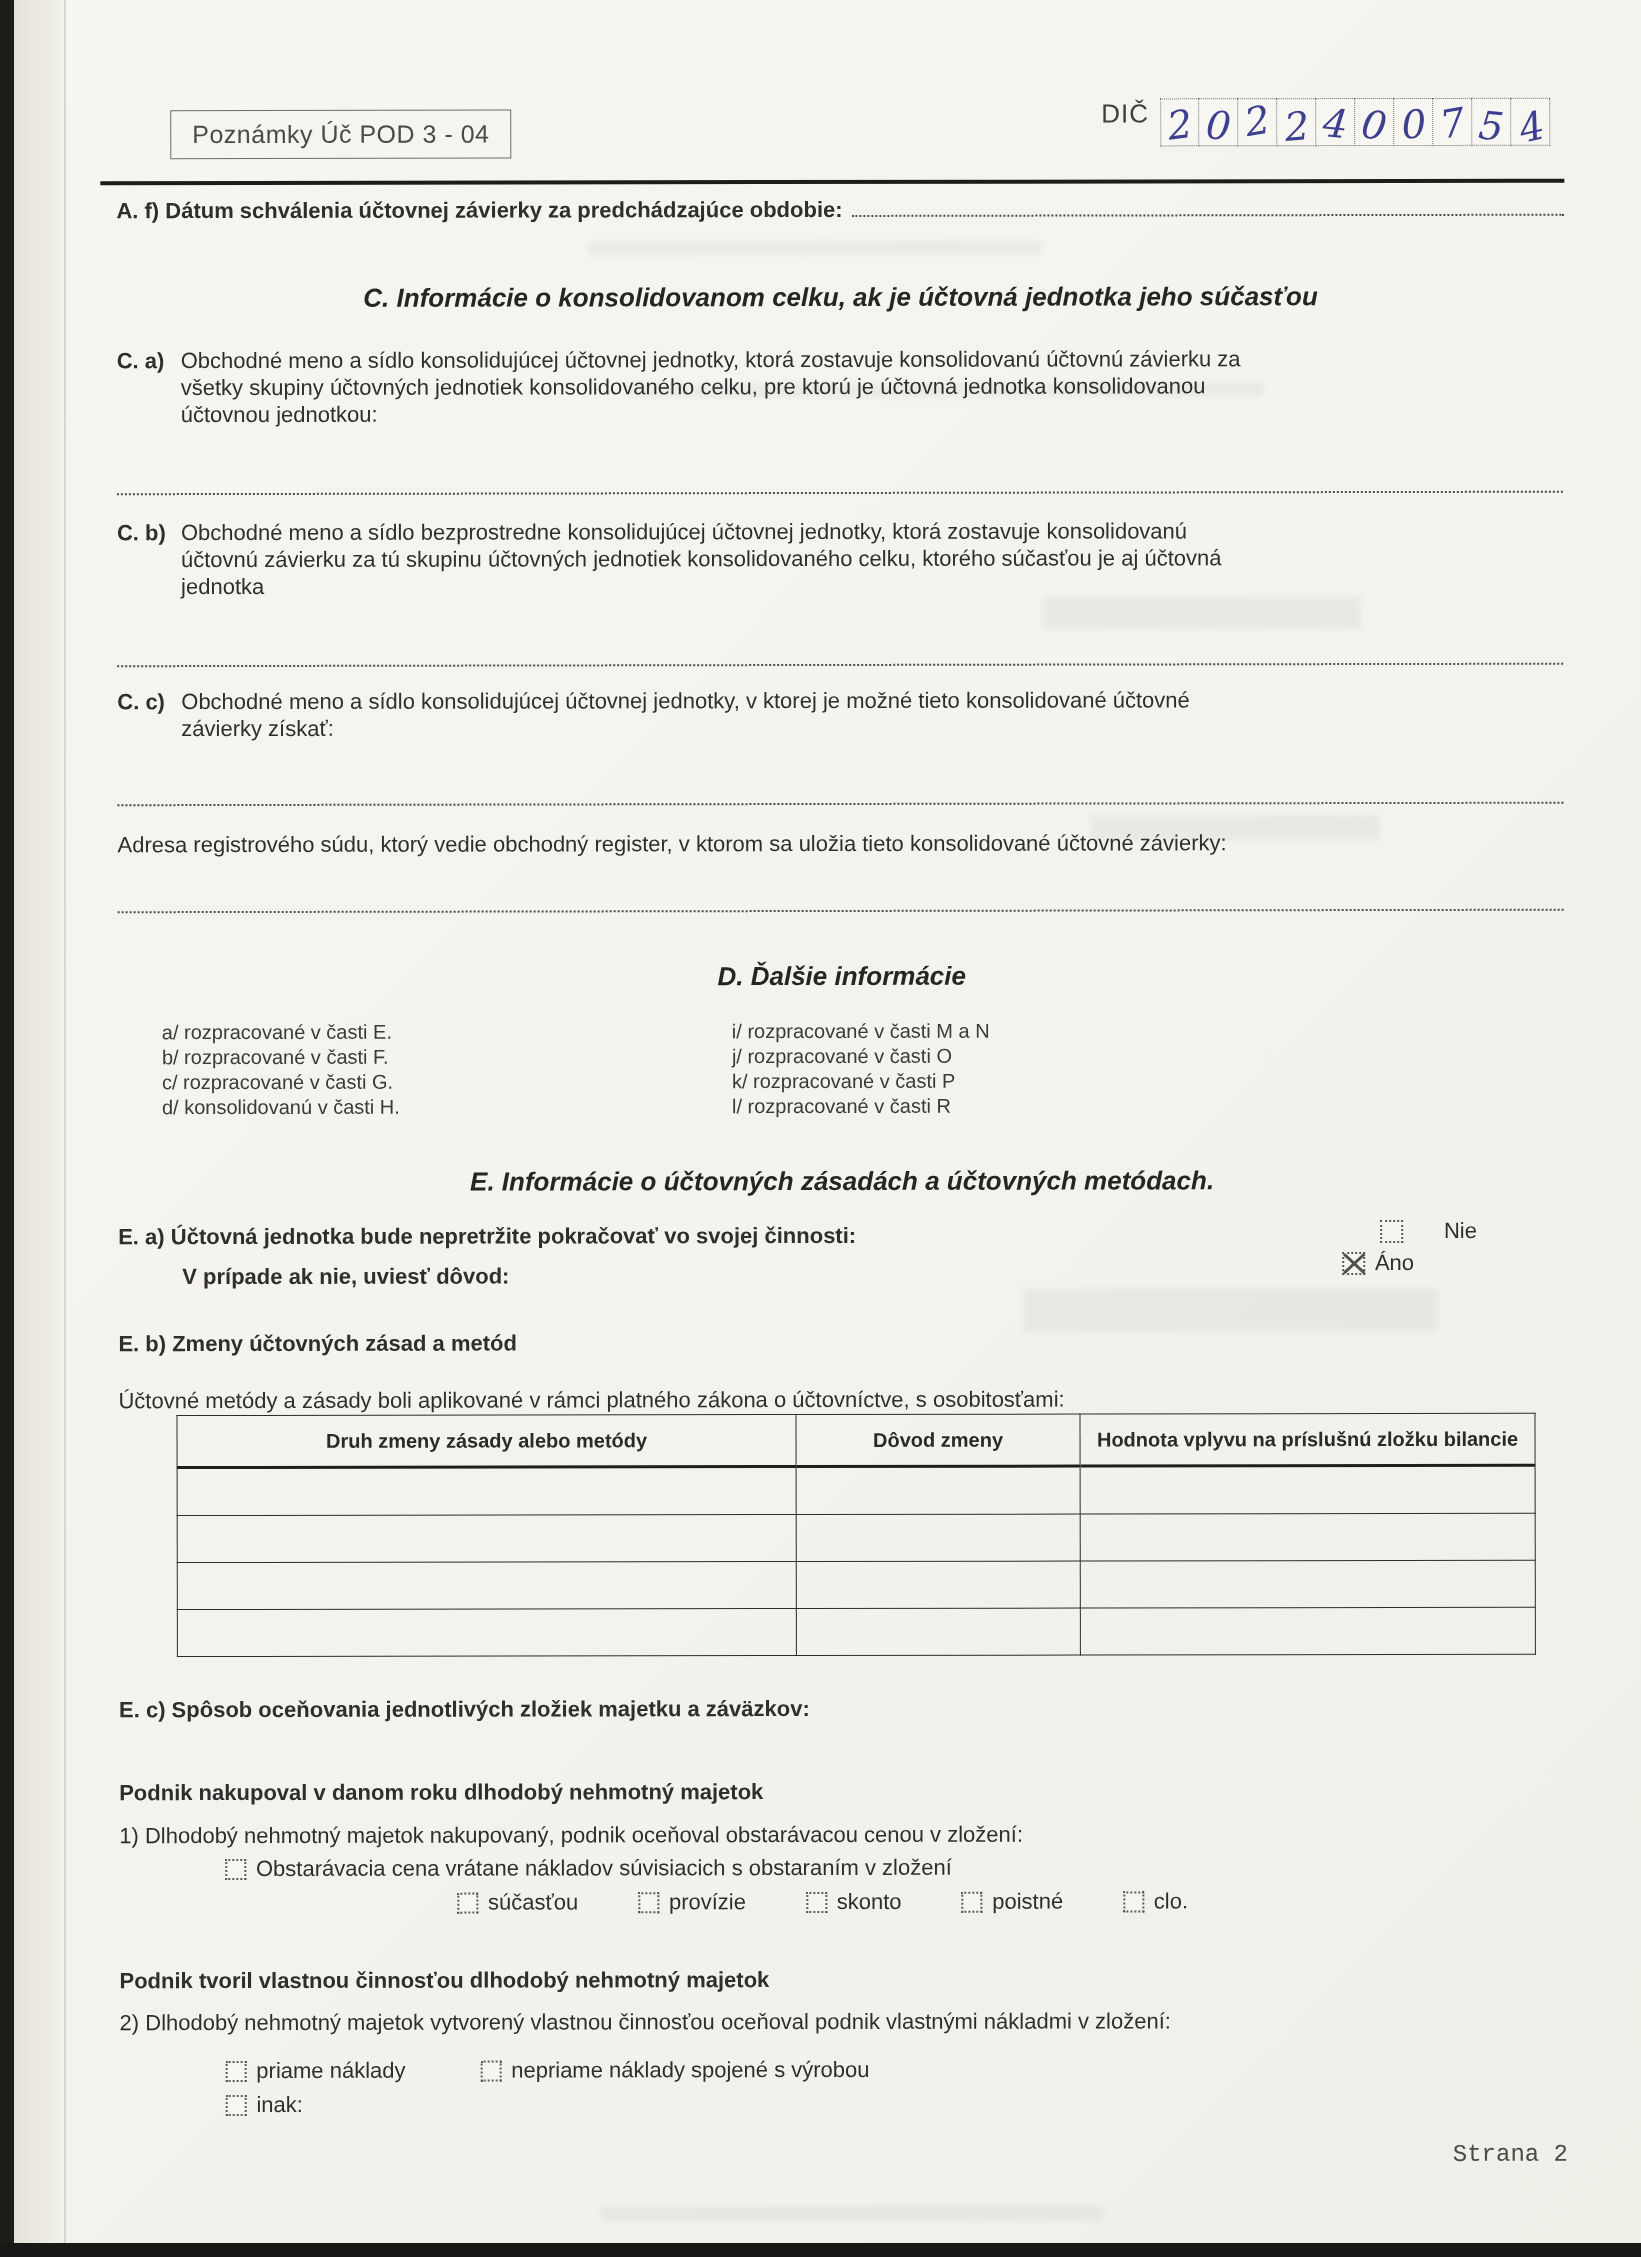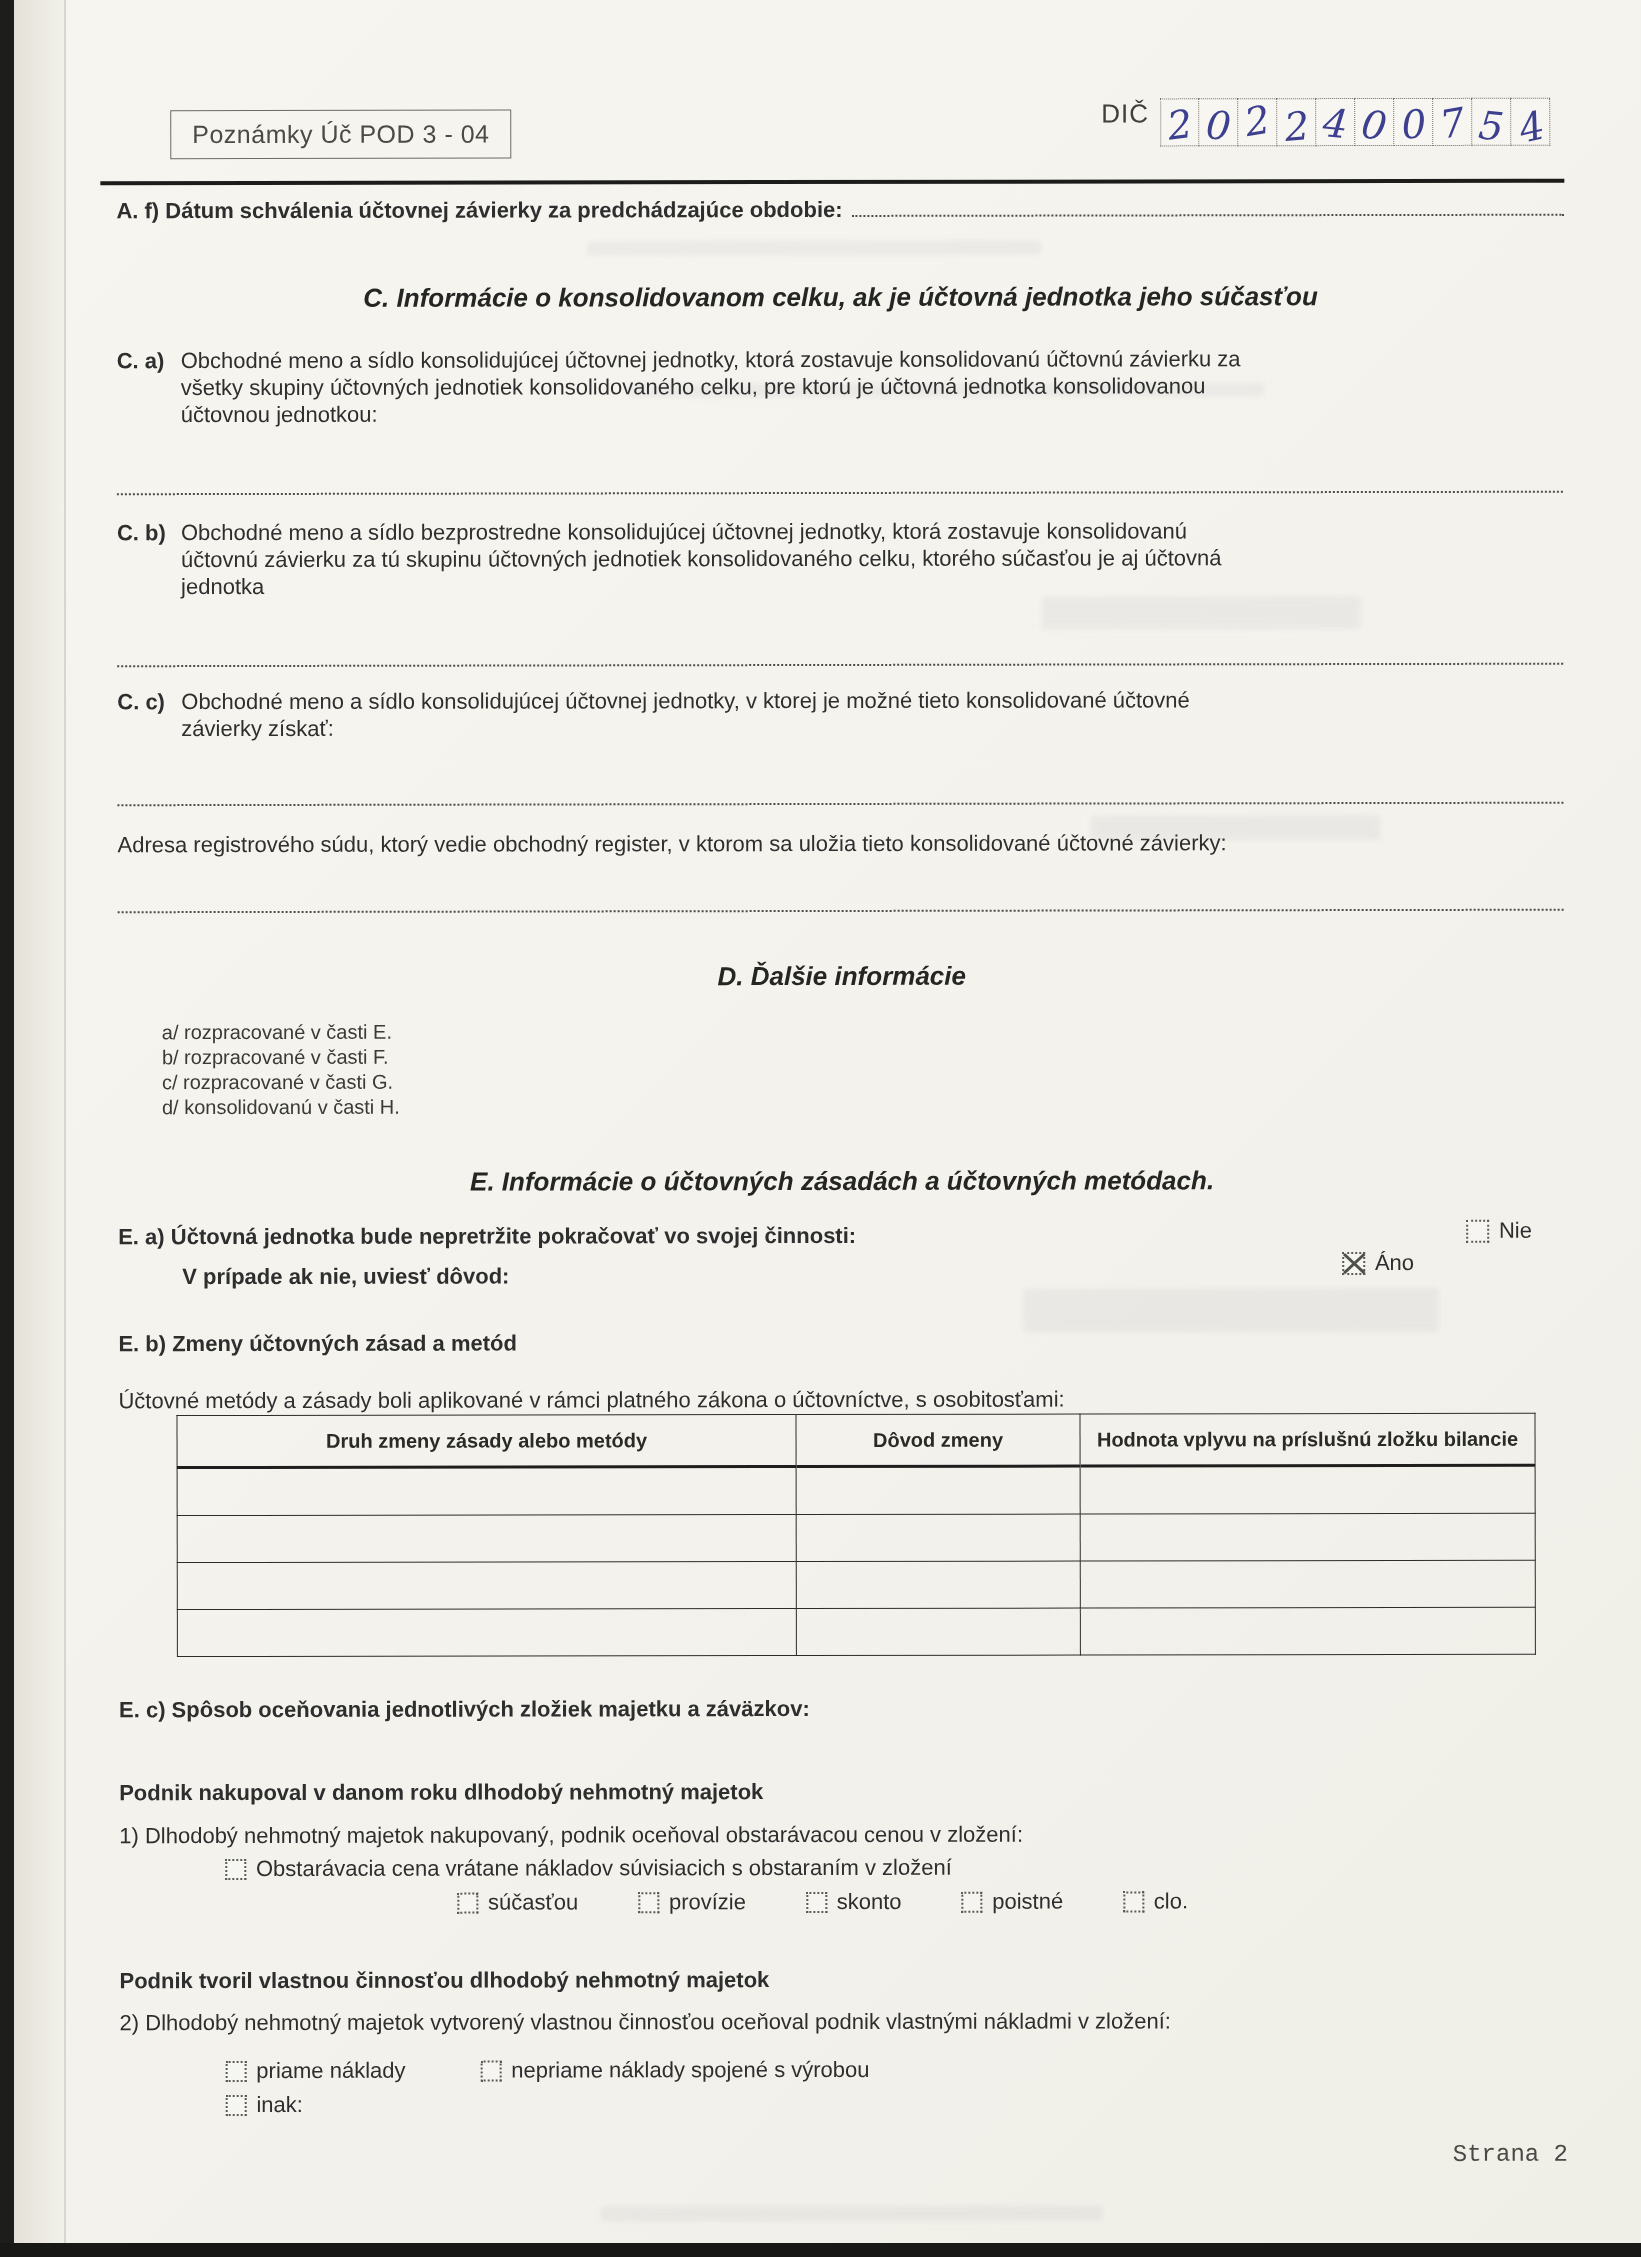--- a/index.html
+++ b/index.html
@@ -203,30 +203,36 @@
 
     <div class="abs center-heading" style="top:961px;">D. Ďalšie informácie</div>
 
     <div class="abs d-cols" style="top:1019px;">
       <div class="d-col1">
         <div>a/ rozpracované v časti E.</div>
         <div>b/ rozpracované v časti F.</div>
         <div>c/ rozpracované v časti G.</div>
         <div>d/ konsolidovanú v časti H.</div>
       </div>
+      <div class="d-col3">
+        <div>i/ rozpracované v časti M a N</div>
+        <div>j/ rozpracované v časti O</div>
+        <div>k/ rozpracované v časti P</div>
+        <div>l/ rozpracované v časti R</div>
+      </div>
     </div>
 
     <div class="abs center-heading" style="top:1166px;">E. Informácie o účtovných zásadách a  účtovných metódach.</div>
 
     <div class="abs txt bold" style="left:118px;top:1222px;">E. a) Účtovná jednotka bude nepretržite pokračovať vo svojej činnosti:</div>
     <div class="abs yn" style="left:1342px;top:1219px;margin-top:32px;">
       <span class="checkbox checked"></span>
       <span>Áno</span>
     </div>
-    <div class="abs yn" style="left:1466px;top:1219px;">
+    <div class="abs yn" style="left:1380px;top:1219px;gap:31px;">
       <span class="checkbox"></span>
       <span>Nie</span>
     </div>
     <div class="abs txt bold" style="left:182px;top:1262px;">V prípade ak nie, uviesť dôvod:</div>
 
     <div class="abs txt bold" style="left:118px;top:1329px;">E. b) Zmeny účtovných zásad a metód</div>
 
     <div class="abs txt" style="left:118px;top:1386px;">Účtovné metódy a zásady boli aplikované v rámci platného zákona o účtovníctve, s osobitosťami:</div>
 
     <table class="abs zm-table" style="top:1414px;">

